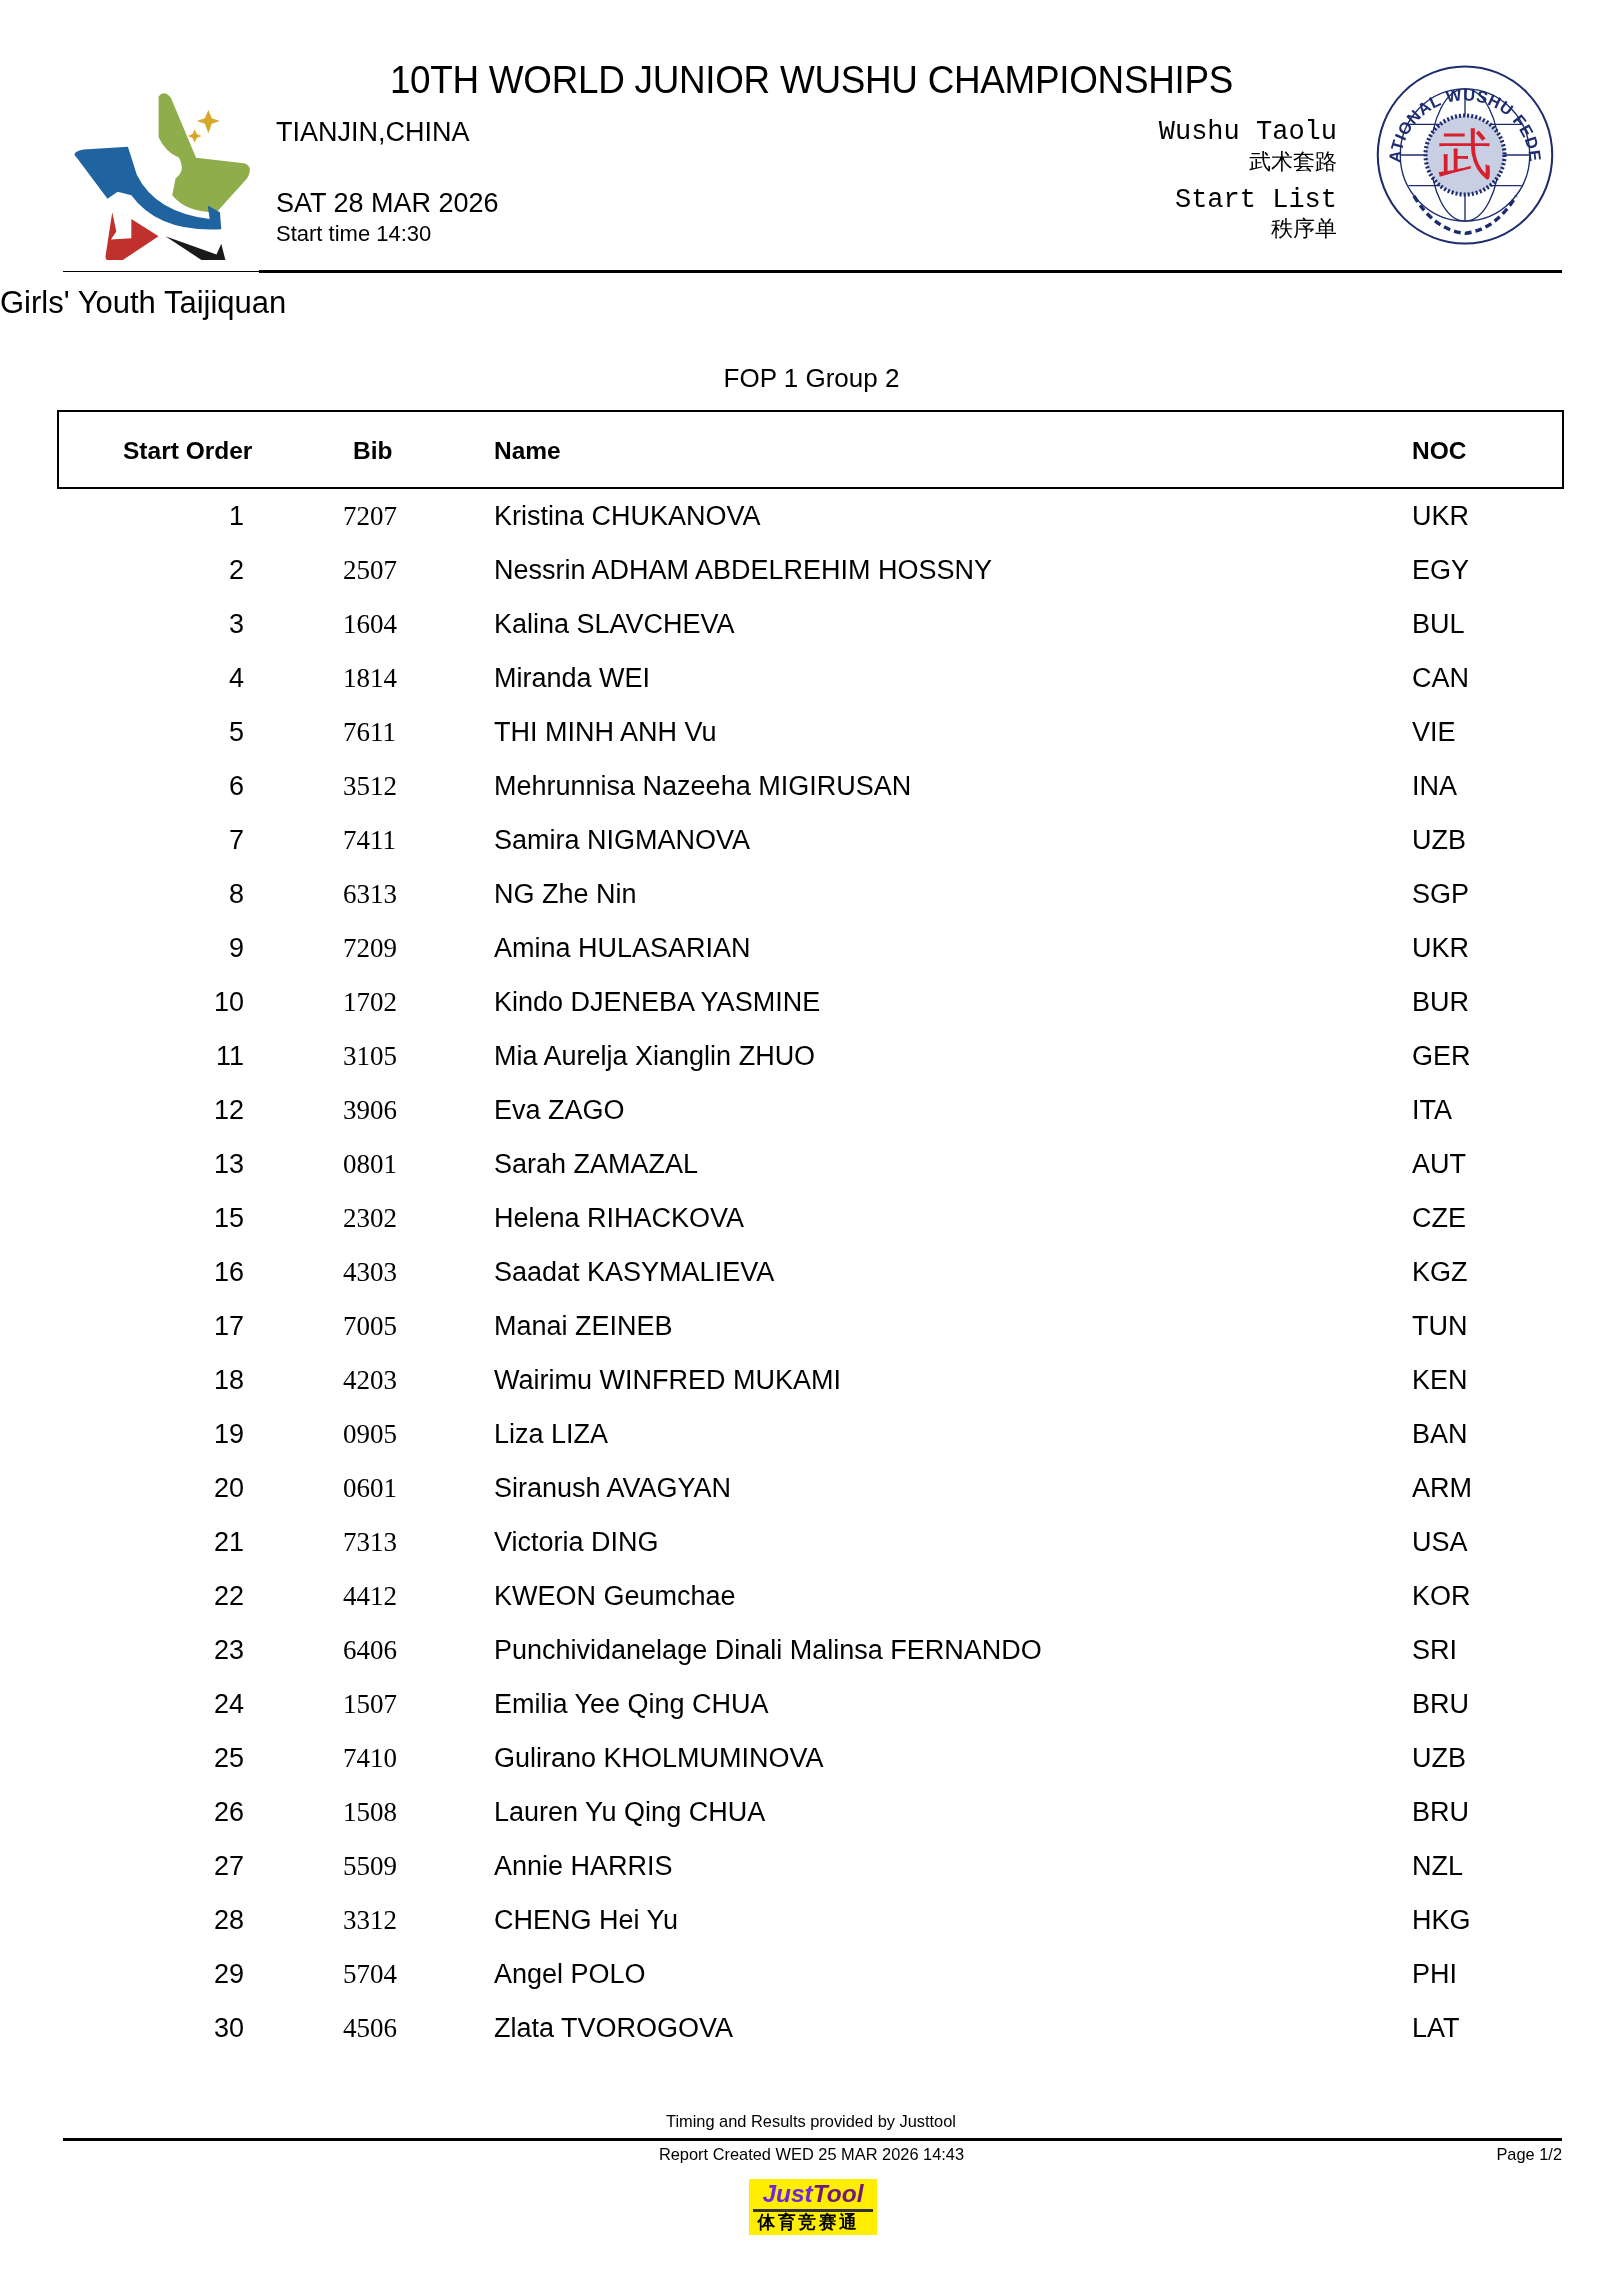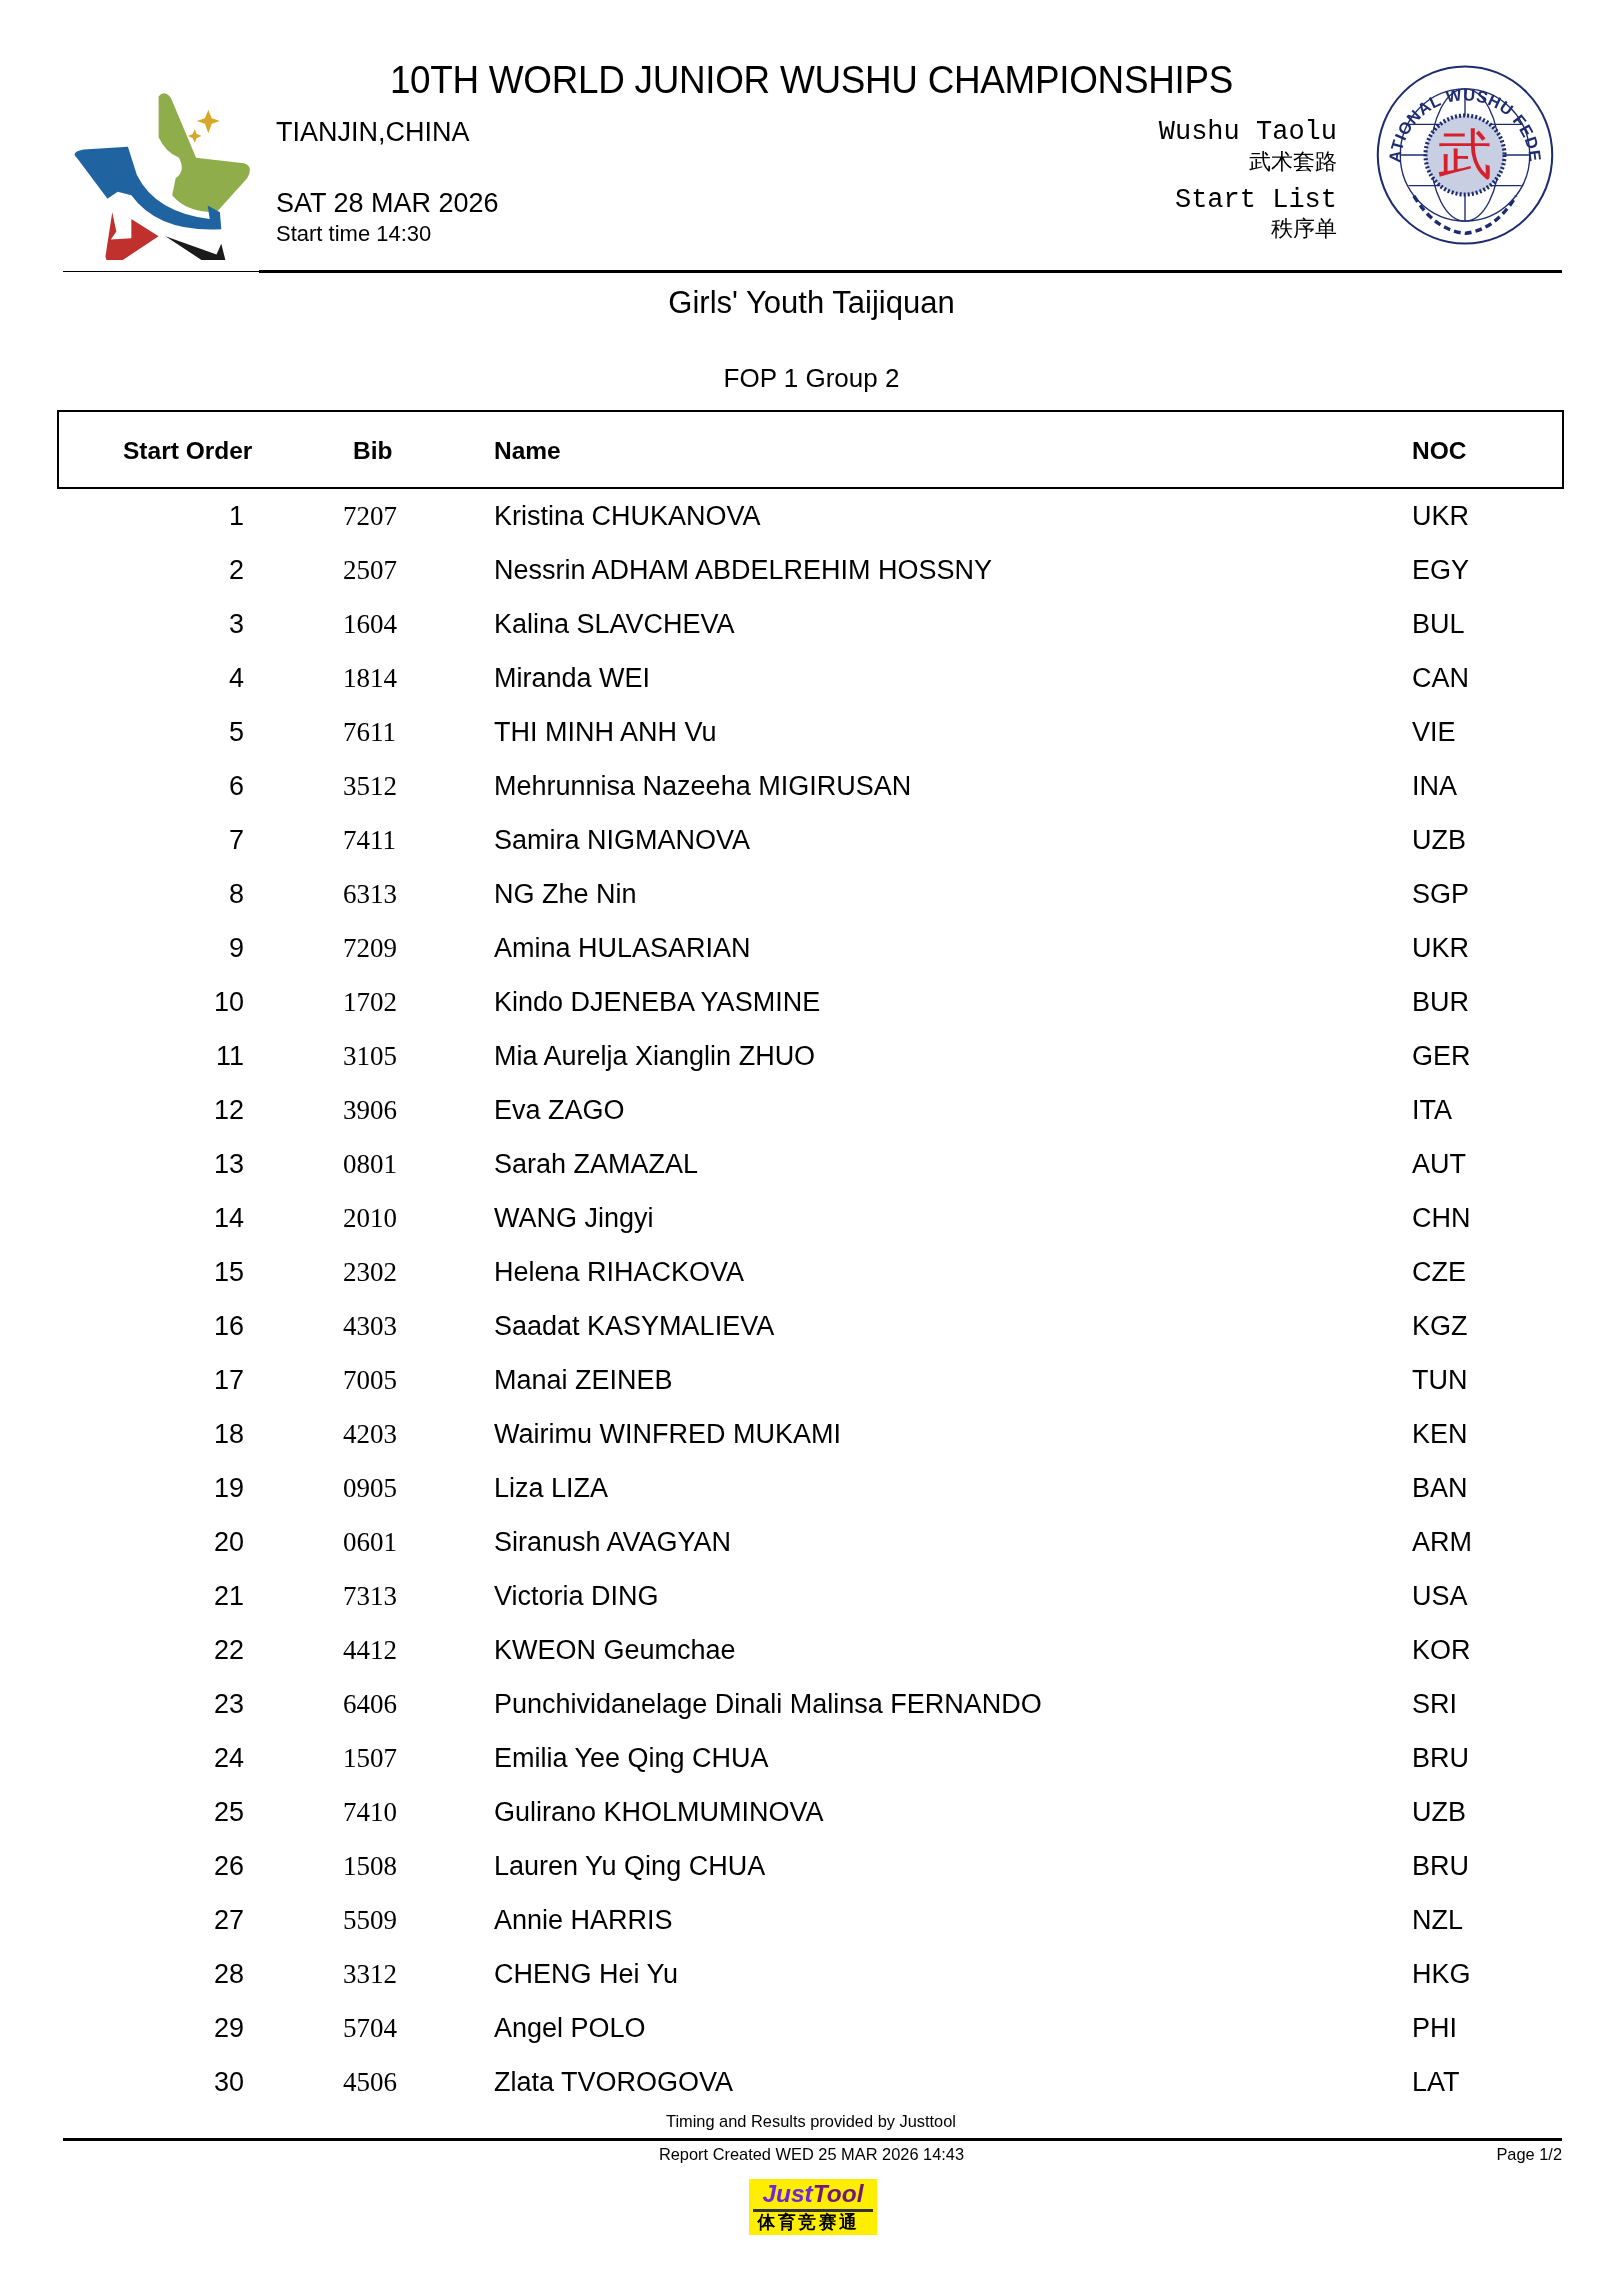--- a/index.html
+++ b/index.html
@@ -15,21 +15,21 @@
   .stime { left: 276px; top: 222px; font-size: 22px; line-height: 24.5px; }
   .rtxt { right: 286px; text-align: right; font-family: Liberation Mono, monospace; }
   .disc { top: 117px; font-size: 27px; line-height: 30px; }
   .disc-cn { top: 150px; font-size: 22px; line-height: 24.5px; }
   .list { top: 185px; font-size: 27px; line-height: 30px; }
   .list-cn { top: 217px; font-size: 22px; line-height: 24.5px; }
 
   .rule-thin { left: 63px; top: 271px; width: 198px; height: 1.4px; background: #000; }
   .rule-thick { left: 259px; top: 270px; width: 1303px; height: 2.7px; background: #000; }
 
-  .event { left: 0; width: 1623px; top: 285px; text-align: center; font-size: 31px; line-height: 35px; }
+  .event { left: 0; width: 1623px; top: 285px; text-align: left; font-size: 31px; line-height: 35px; }
   .phase { left: 0; width: 1623px; top: 363px; text-align: center; font-size: 26px; line-height: 30px; }
 
   
   .thead-box { position: absolute; left: 57px; top: 410px; width: 1503px; height: 75px;
                border: 2px solid #000; box-sizing: content-box; }
   .th { position: absolute; top: 437px; font-size: 24.5px; line-height: 27px; font-weight: bold; }
   .th-order { left: 123px; }
   .th-bib { left: 353px; }
   .th-name { left: 494px; }
   .th-noc { left: 1412px; }
@@ -192,26 +192,20 @@
       <span class="cell c-name">Eva ZAGO</span>
       <span class="cell c-noc">ITA</span>
     </div>
   <div class="row">
       <span class="cell c-order">13</span>
       <span class="cell c-bib">0801</span>
       <span class="cell c-name">Sarah ZAMAZAL</span>
       <span class="cell c-noc">AUT</span>
     </div>
   <div class="row">
-      <span class="cell c-order">14</span>
-      <span class="cell c-bib">2010</span>
-      <span class="cell c-name">WANG Jingyi</span>
-      <span class="cell c-noc">CHN</span>
-    </div>
-  <div class="row">
       <span class="cell c-order">15</span>
       <span class="cell c-bib">2302</span>
       <span class="cell c-name">Helena RIHACKOVA</span>
       <span class="cell c-noc">CZE</span>
     </div>
   <div class="row">
       <span class="cell c-order">16</span>
       <span class="cell c-bib">4303</span>
       <span class="cell c-name">Saadat KASYMALIEVA</span>
       <span class="cell c-noc">KGZ</span>

